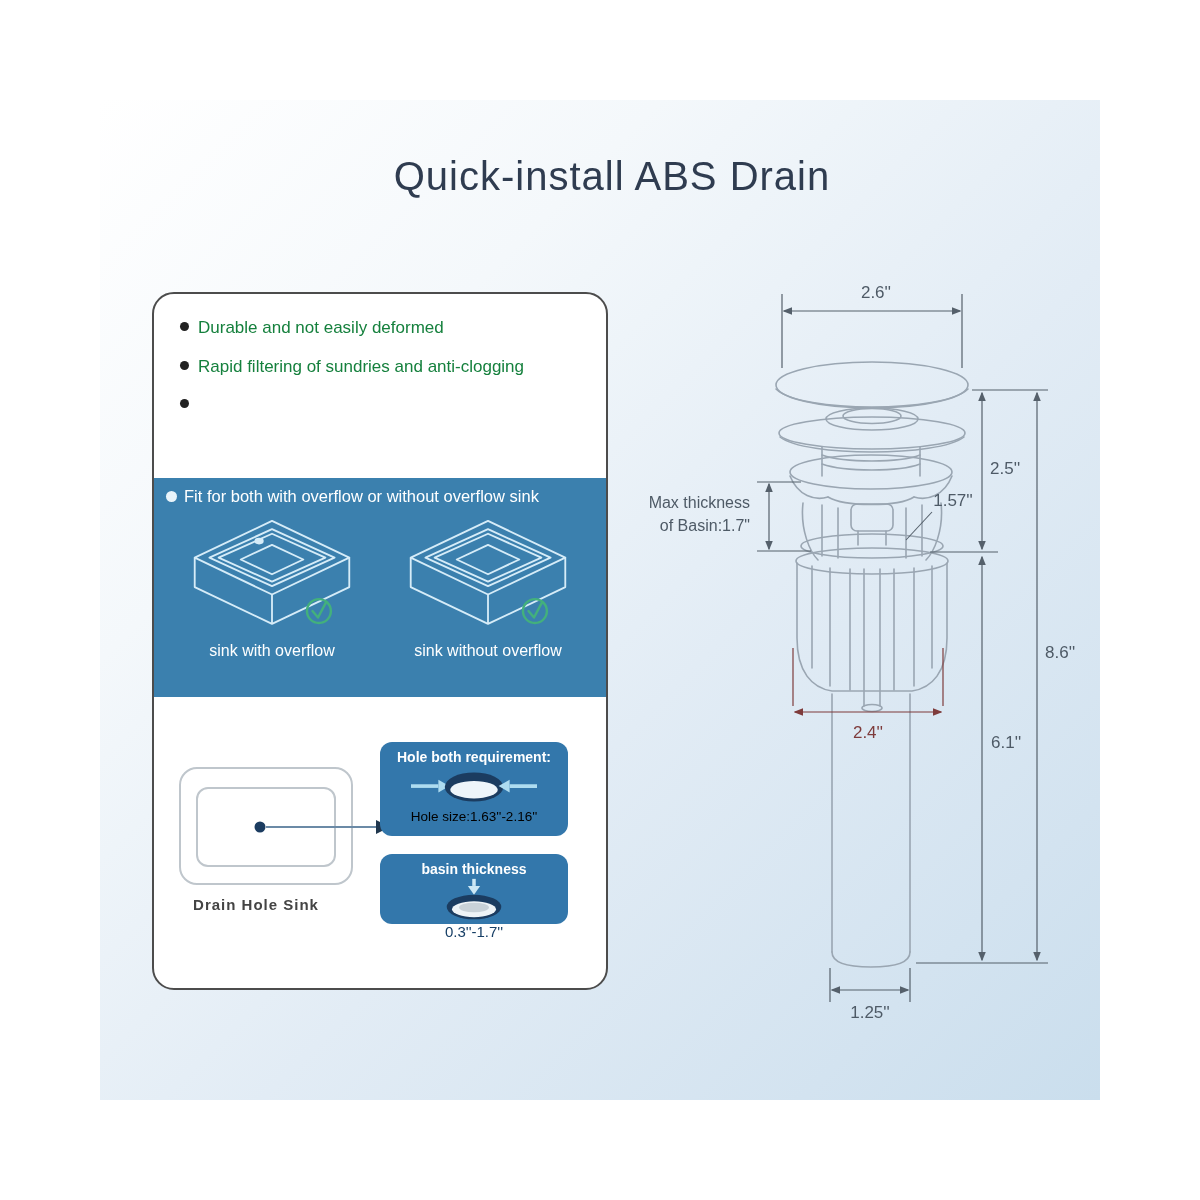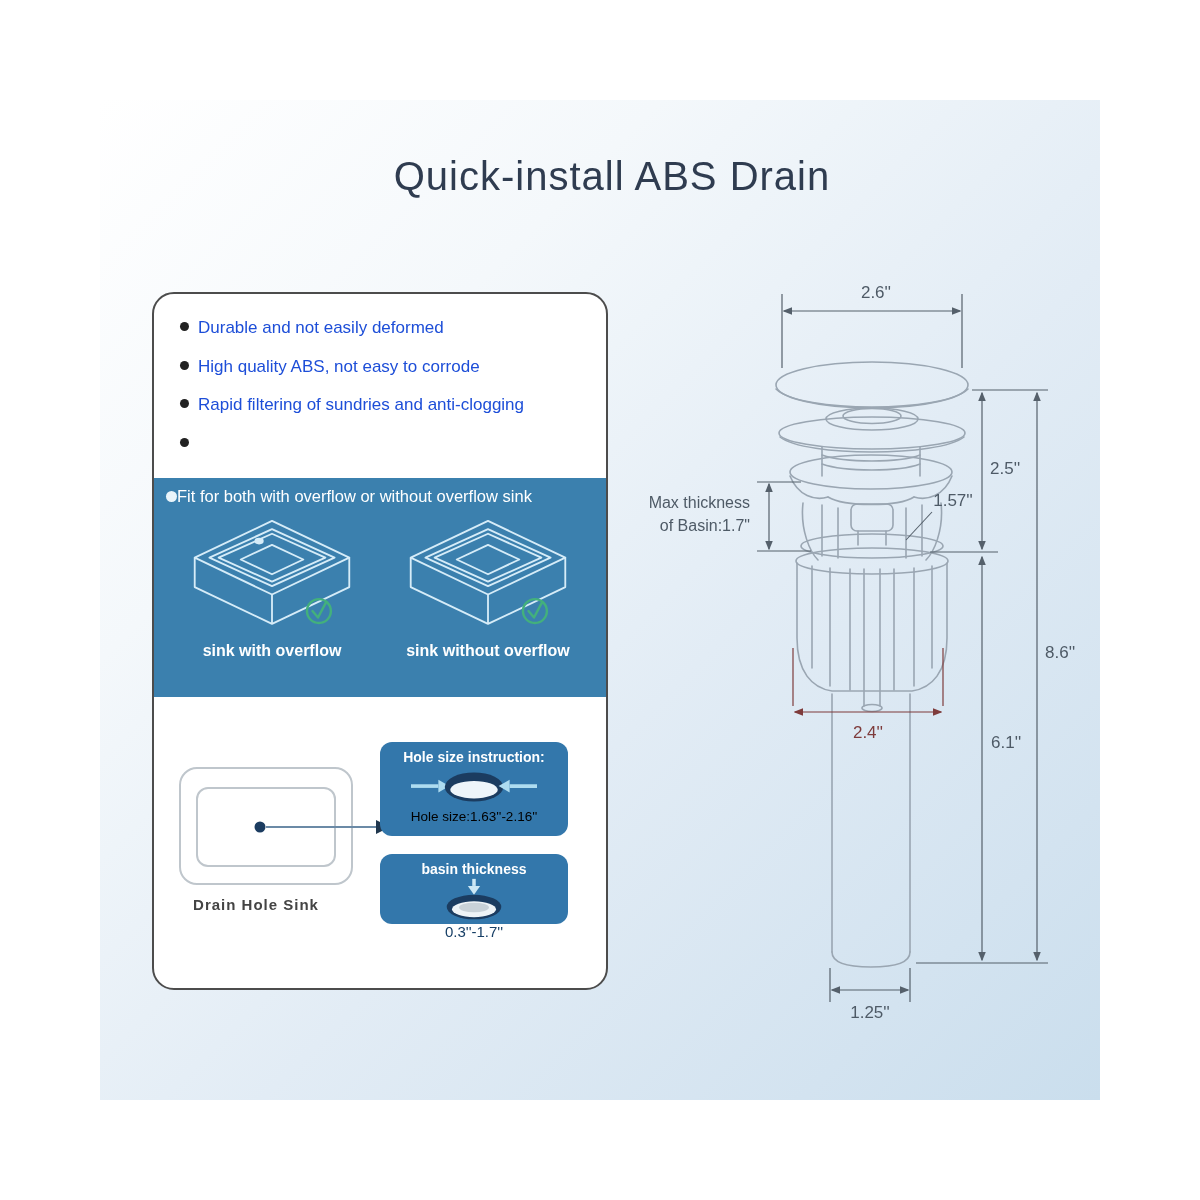--- a/index.html
+++ b/index.html
@@ -18,37 +18,37 @@
   }
   
   .card{
     position:absolute;left:52px;top:192px;width:456px;height:698px;
     background:#ffffff;border:2px solid #4c4c4c;border-radius:22px;
     overflow:hidden;box-sizing:border-box;
   }
   .features{list-style:none;margin:0;padding:24px 14px 0 26px;}
   .features li{
     position:relative;padding-left:18px;margin-bottom:19px;
-    font-size:17px;color:#1d4ed8;line-height:1.15;
+    font-size:17px;color:#15803d;line-height:1.15;
   }
   .features li .fdot{
     position:absolute;left:0;top:4px;width:9px;height:9px;border-radius:50%;background:#222;
   }
   .blue-panel{
     position:absolute;left:0;top:184px;width:100%;height:219px;
     background:#3b80ae;box-sizing:border-box;padding:9px 10px 0 10px;
   }
   .panel-heading{
-    color:#ffffff;font-size:16.5px;display:flex;align-items:center;margin:0 0 2px 2px;
+    color:#ffffff;font-size:16.5px;display:flex;align-items:center;gap:7px;margin:0 0 2px 2px;
   }
   .panel-heading .wdot{width:11px;height:11px;border-radius:50%;background:#e9f4fa;flex:0 0 auto;}
   .sinks{display:flex;}
   .sink{width:50%;text-align:center;}
   .sink svg{display:block;margin:0 auto;}
-  .sink-label{color:#ffffff;font-weight:bold;font-size:16px;margin-top:-4px;}
+  .sink-label{color:#ffffff;font-weight:normal;font-size:16px;margin-top:-4px;}
   
   .topview{position:absolute;left:22px;top:470px;}
   .drain-hole-label{
     position:absolute;left:12px;top:602px;width:180px;text-align:center;
     font-size:15px;font-weight:bold;color:#444;letter-spacing:1px;
   }
   .info-box{
     position:absolute;left:226px;width:188px;background:#3377ab;border-radius:12px;
     box-sizing:border-box;text-align:center;padding-top:7px;
   }
@@ -68,21 +68,20 @@
 <body>
 
 <div class="content">
 
   <h1 class="title">Quick-install ABS Drain</h1>
 
   <div class="card">
 
     <ul class="features">
       <li><span class="fdot"></span><span>Durable and not easily deformed</span></li>
-      <li><span class="fdot"></span><span>High quality ABS, not easy to corrode</span></li>
       <li><span class="fdot"></span><span>Rapid filtering of sundries and anti-clogging</span></li>
       <li><span class="fdot"></span></li>
     </ul>
 
     <div class="blue-panel">
       <div class="panel-heading">
         <span class="wdot"></span>
         <span>Fit for both with overflow or without overflow sink</span>
       </div>
       <div class="sinks">
@@ -134,21 +133,21 @@
       </g>
       <circle cx="84" cy="63" r="5.5" fill="#1b3c60"></circle>
       <g>
         <line x1="90" y1="63" x2="200" y2="63" stroke="#6b8aa6" stroke-width="2"></line>
         <polygon points="200,56 214,63 200,70" fill="#20374e"></polygon>
       </g>
     </svg>
     <div class="drain-hole-label">Drain Hole Sink</div>
 
     <div class="info-box box1">
-      <div class="box-title">Hole size instruction:</div>
+      <div class="box-title">Hole both requirement:</div>
       <svg width="170" height="42" viewBox="0 0 170 46">
         <g>
           <line x1="16" y1="22" x2="46" y2="22" stroke="#aedcf0" stroke-width="4"></line>
           <polygon points="46,15 58,22 46,29" fill="#aedcf0"></polygon>
         </g>
         <ellipse cx="85" cy="23" rx="32" ry="16" fill="#1b3c60"></ellipse>
         <ellipse cx="85" cy="26" rx="26" ry="9.5" fill="#eef5fa"></ellipse>
         <g>
           <line x1="154" y1="22" x2="124" y2="22" stroke="#aedcf0" stroke-width="4"></line>
           <polygon points="124,15 112,22 124,29" fill="#aedcf0"></polygon>

